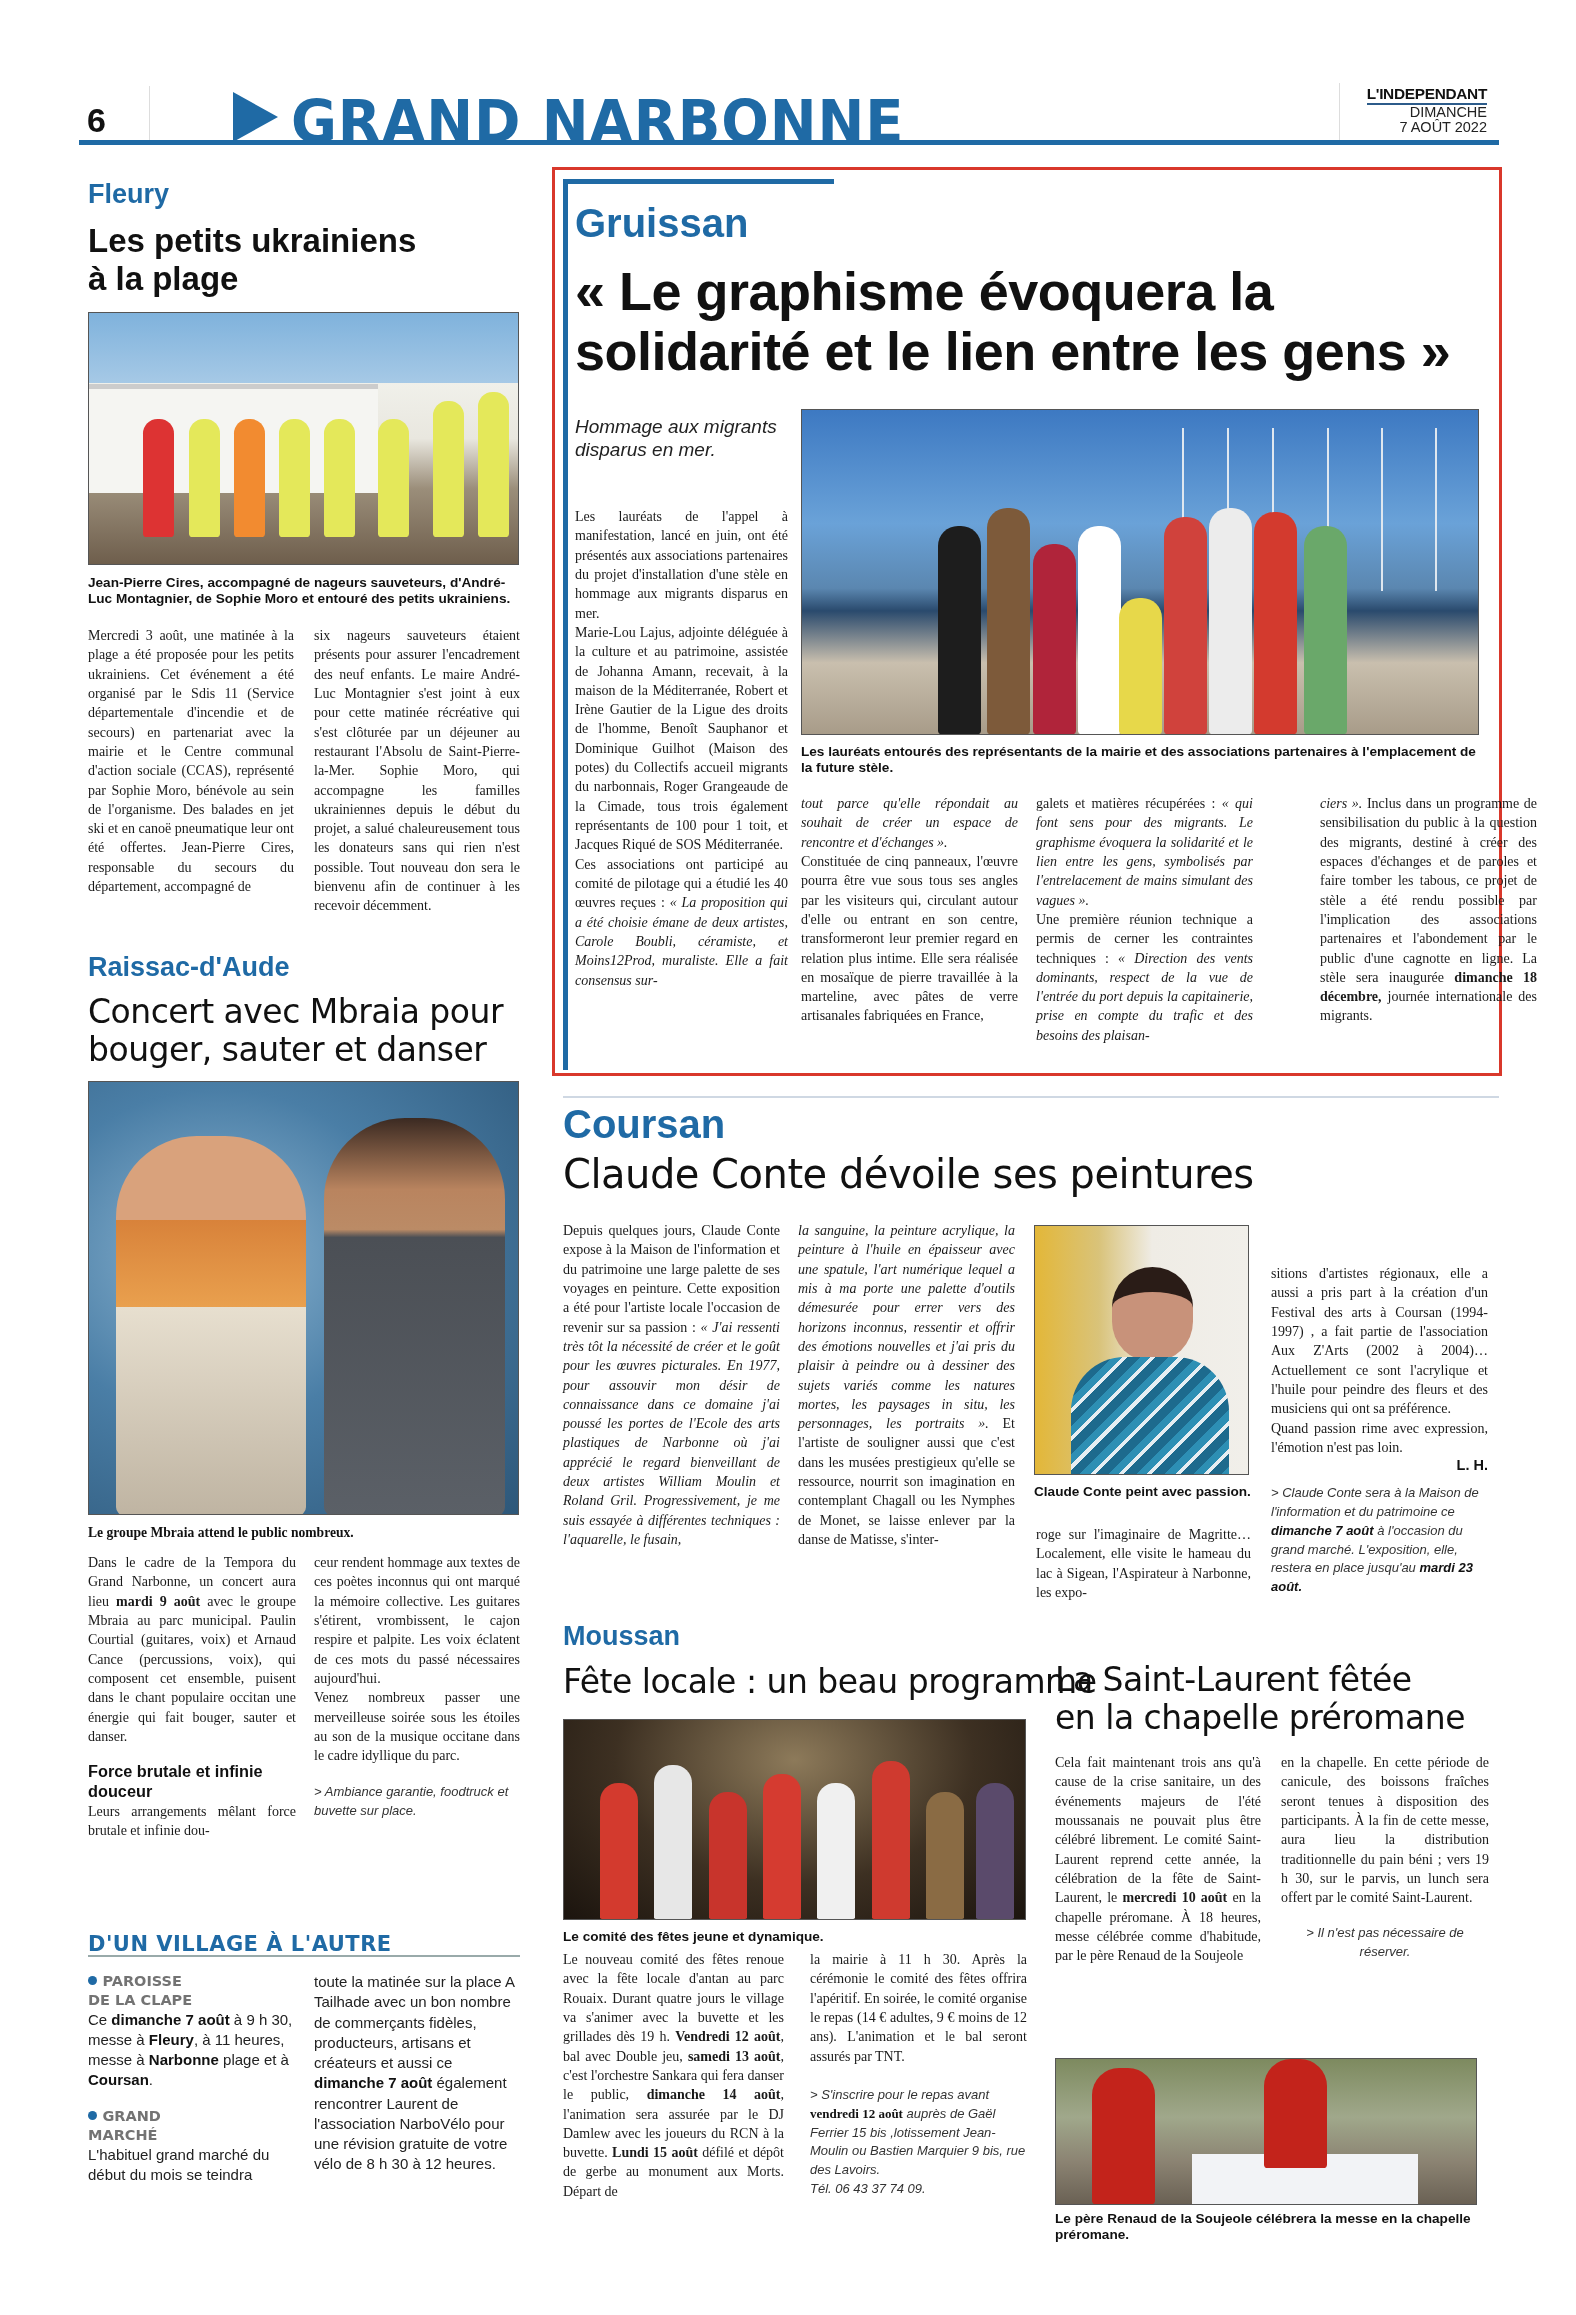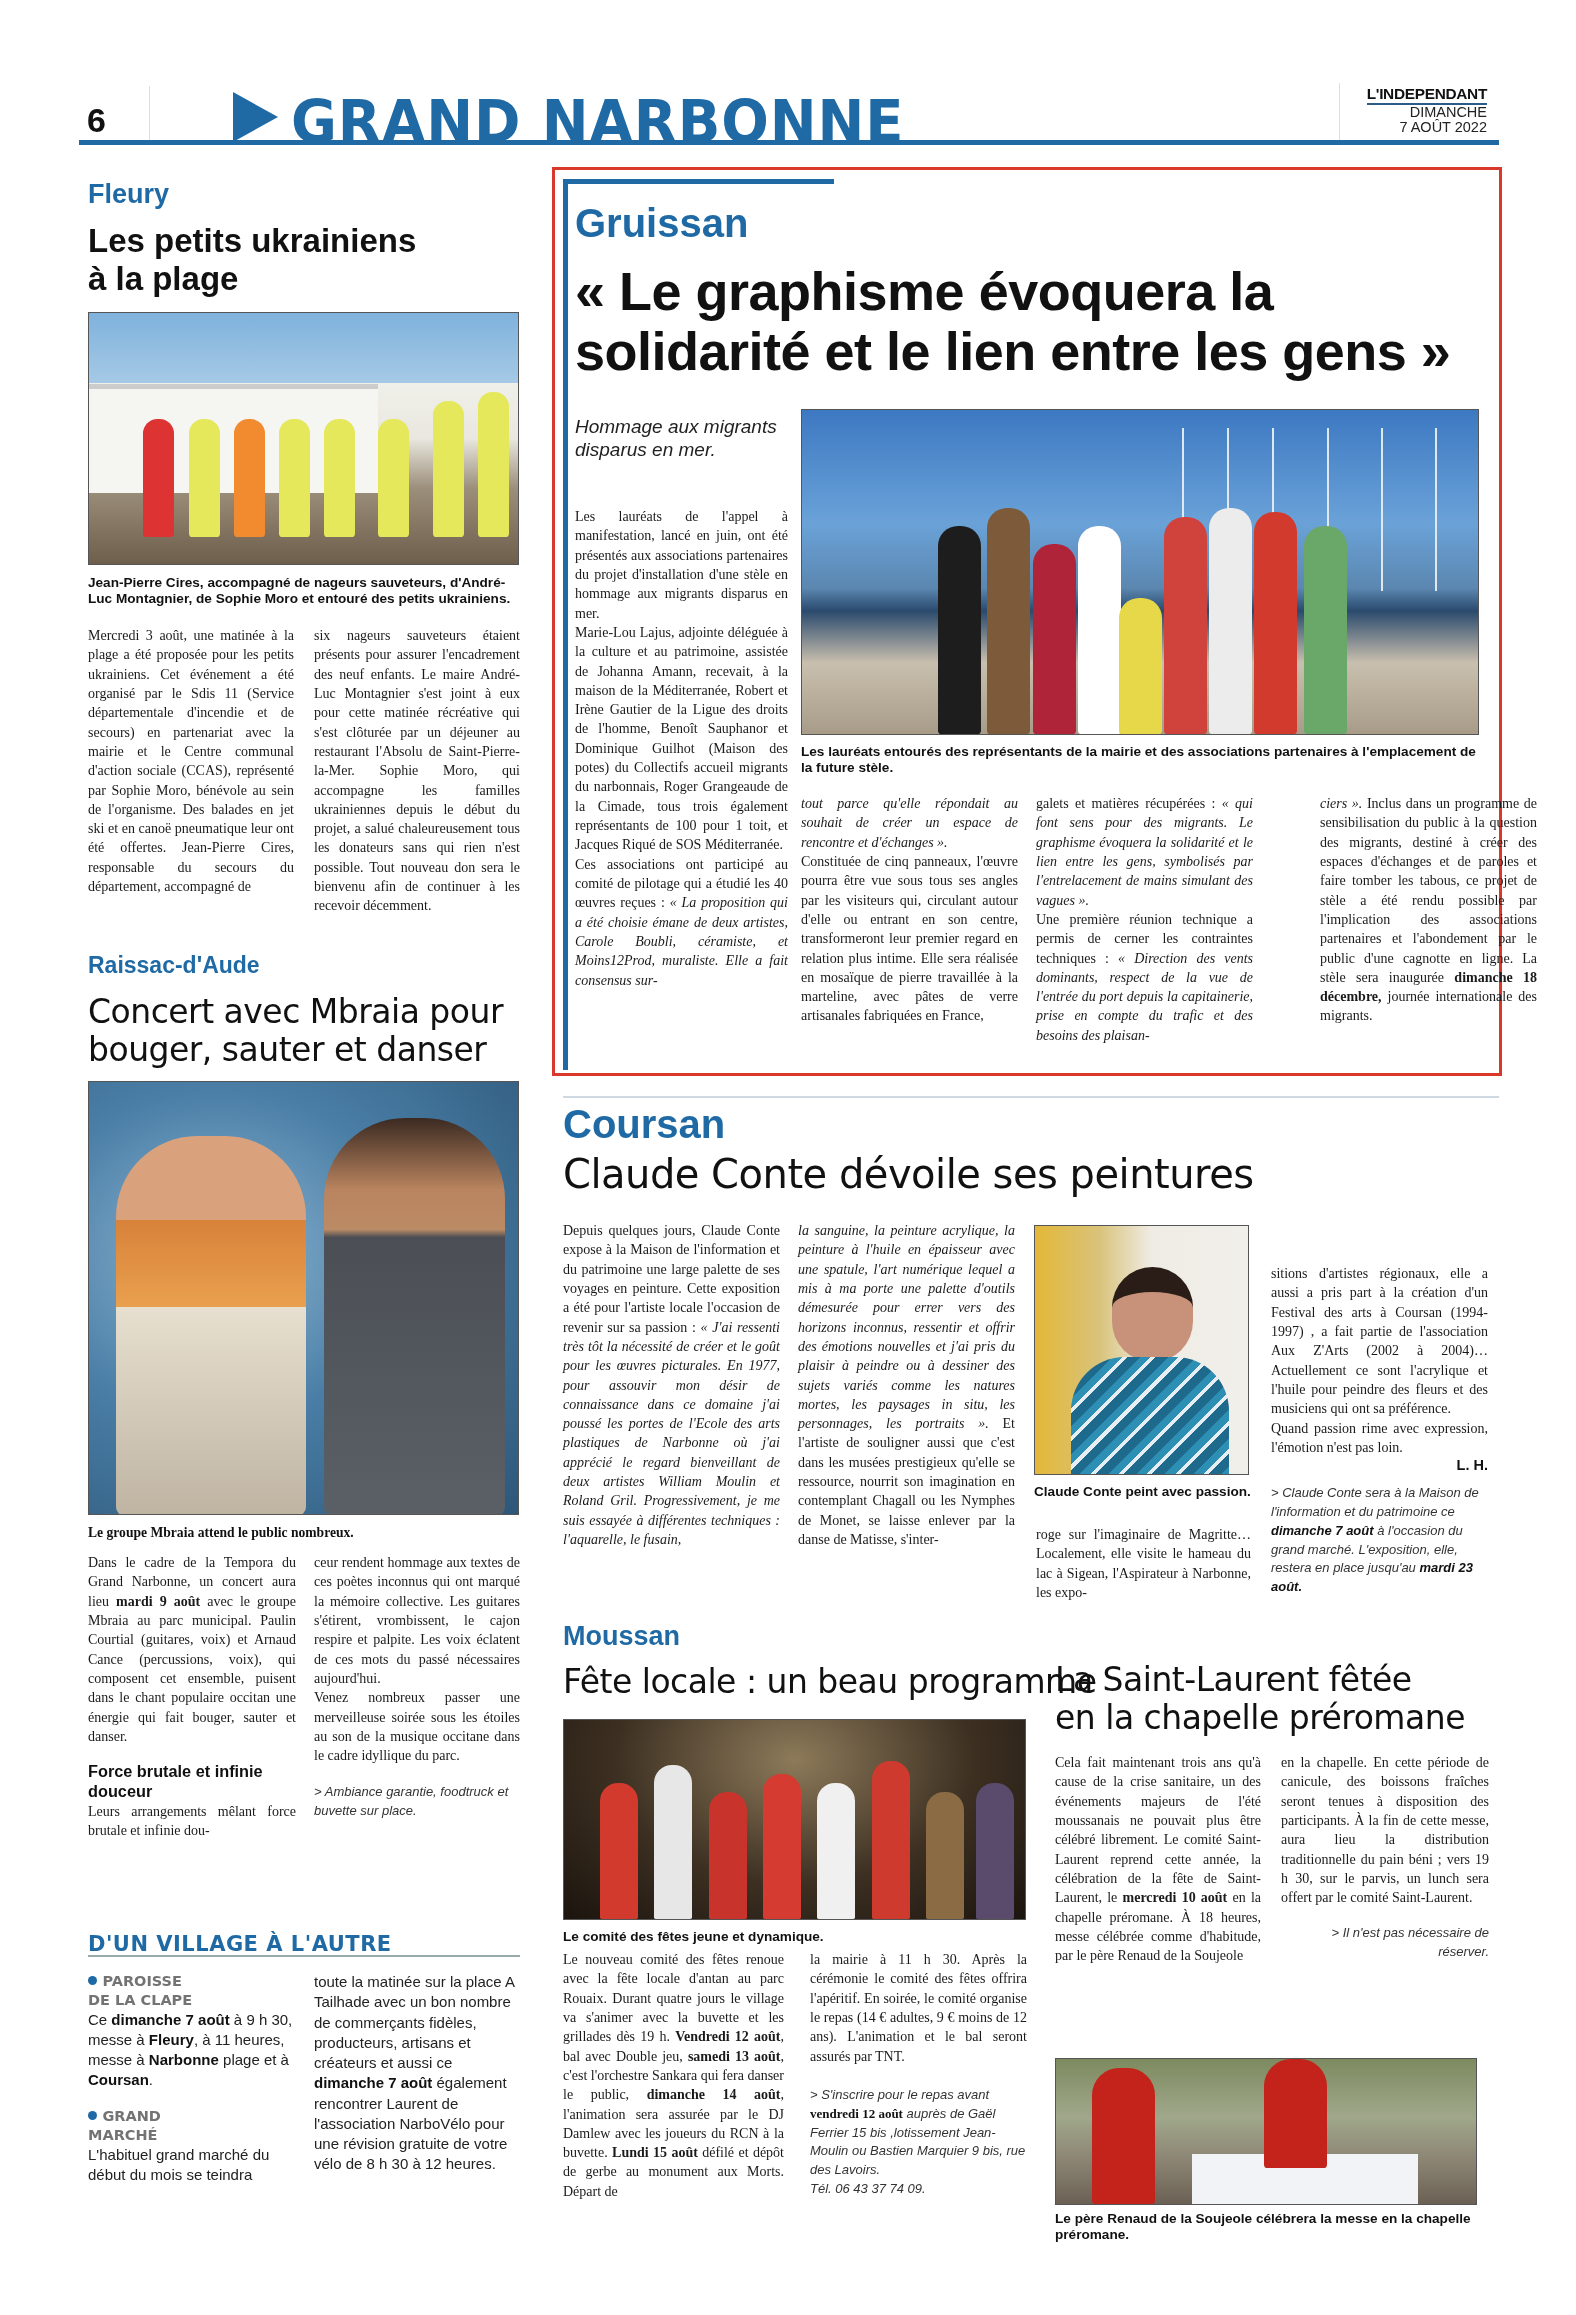--- a/index.html
+++ b/index.html
@@ -144,21 +144,21 @@
   <span>Constituée de cinq panneaux, l'œuvre pourra être vue sous tous ses angles par les visiteurs qui, circulant autour d'elle ou entrant en son centre, transformeront leur premier regard en relation plus intime. Elle sera réalisée en mosaïque de pierre travaillée à la marteline, avec pâtes de verre artisanales fabriquées en France,</span>
 </div>
 <div class="abs body" style="left:1036px;top:794px;width:217px;">
   <span>galets et matières récupérées : </span><i>« qui font sens pour des migrants. Le graphisme évoquera la solidarité et le lien entre les gens, symbolisés par l'entrelacement de mains simulant des vagues ».</i><br>
   <span>Une première réunion technique a permis de cerner les contraintes techniques : </span><i>« Direction des vents dominants, respect de la vue de l'entrée du port depuis la capitainerie, prise en compte du trafic et des besoins des plaisan-</i>
 </div>
 <div class="abs body" style="left:1320px;top:794px;width:217px;">
   <i>ciers ».</i><span> Inclus dans un programme de sensibilisation du public à la question des migrants, destiné à créer des espaces d'échanges et de paroles et faire tomber les tabous, ce projet de stèle a été rendu possible par l'implication des associations partenaires et l'abondement par le public d'une cagnotte en ligne. La stèle sera inaugurée </span><b>dimanche 18 décembre,</b><span> journée internationale des migrants.</span>
 </div>
 
-<div class="abs locality" style="left:88px;top:952px;font-size:23px;">Raissac-d'Aude</div>
+<div class="abs locality" style="left:88px;top:952px;font-size:27px;">Raissac-d'Aude</div>
 <div class="abs headline-light" style="left:88px;top:993px;font-size:33px;">
   <div>Concert avec Mbraia pour</div>
   <div>bouger, sauter et danser</div>
 </div>
 <div class="abs photo" id="mbraia-photo">
   <div class="p1"></div>
   <div class="p2"></div>
 </div>
 <div class="abs caption" style="left:88px;top:1525px;width:431px;font-family:Liberation Serif, serif;">Le groupe Mbraia attend le public nombreux.</div>
 <div class="abs body" style="left:88px;top:1553px;width:208px;">
@@ -222,21 +222,21 @@
 
 <div class="abs headline-light" style="left:1055px;top:1661px;font-size:33px;line-height:1.15;">
   <div>La Saint-Laurent fêtée</div>
   <div>en la chapelle préromane</div>
 </div>
 <div class="abs body" style="left:1055px;top:1753px;width:206px;">
   <span>Cela fait maintenant trois ans qu'à cause de la crise sanitaire, un des événements majeurs de l'été moussanais ne pouvait plus être célébré librement. Le comité Saint-Laurent reprend cette année, la célébration de la fête de Saint-Laurent, le </span><b>mercredi 10 août</b><span> en la chapelle préromane. À 18 heures, messe célébrée comme d'habitude, par le père Renaud de la Soujeole</span>
 </div>
 <div class="abs body" style="left:1281px;top:1753px;width:208px;">
   <span>en la chapelle. En cette période de canicule, des boissons fraîches seront tenues à disposition des participants. À la fin de cette messe, aura lieu la distribution traditionnelle du pain béni ; vers 19 h 30, sur le parvis, un lunch sera offert par le comité Saint-Laurent.</span>
-  <div class="note" style="margin-top:16.3px;text-align:right;">&gt; Il n'est pas nécessaire de réserver.</div>
+  <div class="note" style="margin-top:16.3px;text-align:center;">&gt; Il n'est pas nécessaire de réserver.</div>
 </div>
 <div class="abs photo" id="messe-photo">
   <div class="priest" style="left:36px;"></div>
   <div class="table"></div>
   <div class="priest" style="left:208px;height:109px;bottom:36px;"></div>
 </div>
 <div class="abs caption" style="left:1055px;top:2211px;width:422px;">Le père Renaud de la Soujeole célébrera la messe en la chapelle préromane.</div>
 
 <div class="abs" id="village-title">D'UN VILLAGE À L'AUTRE</div>
 <div class="abs" id="village-rule"></div>

